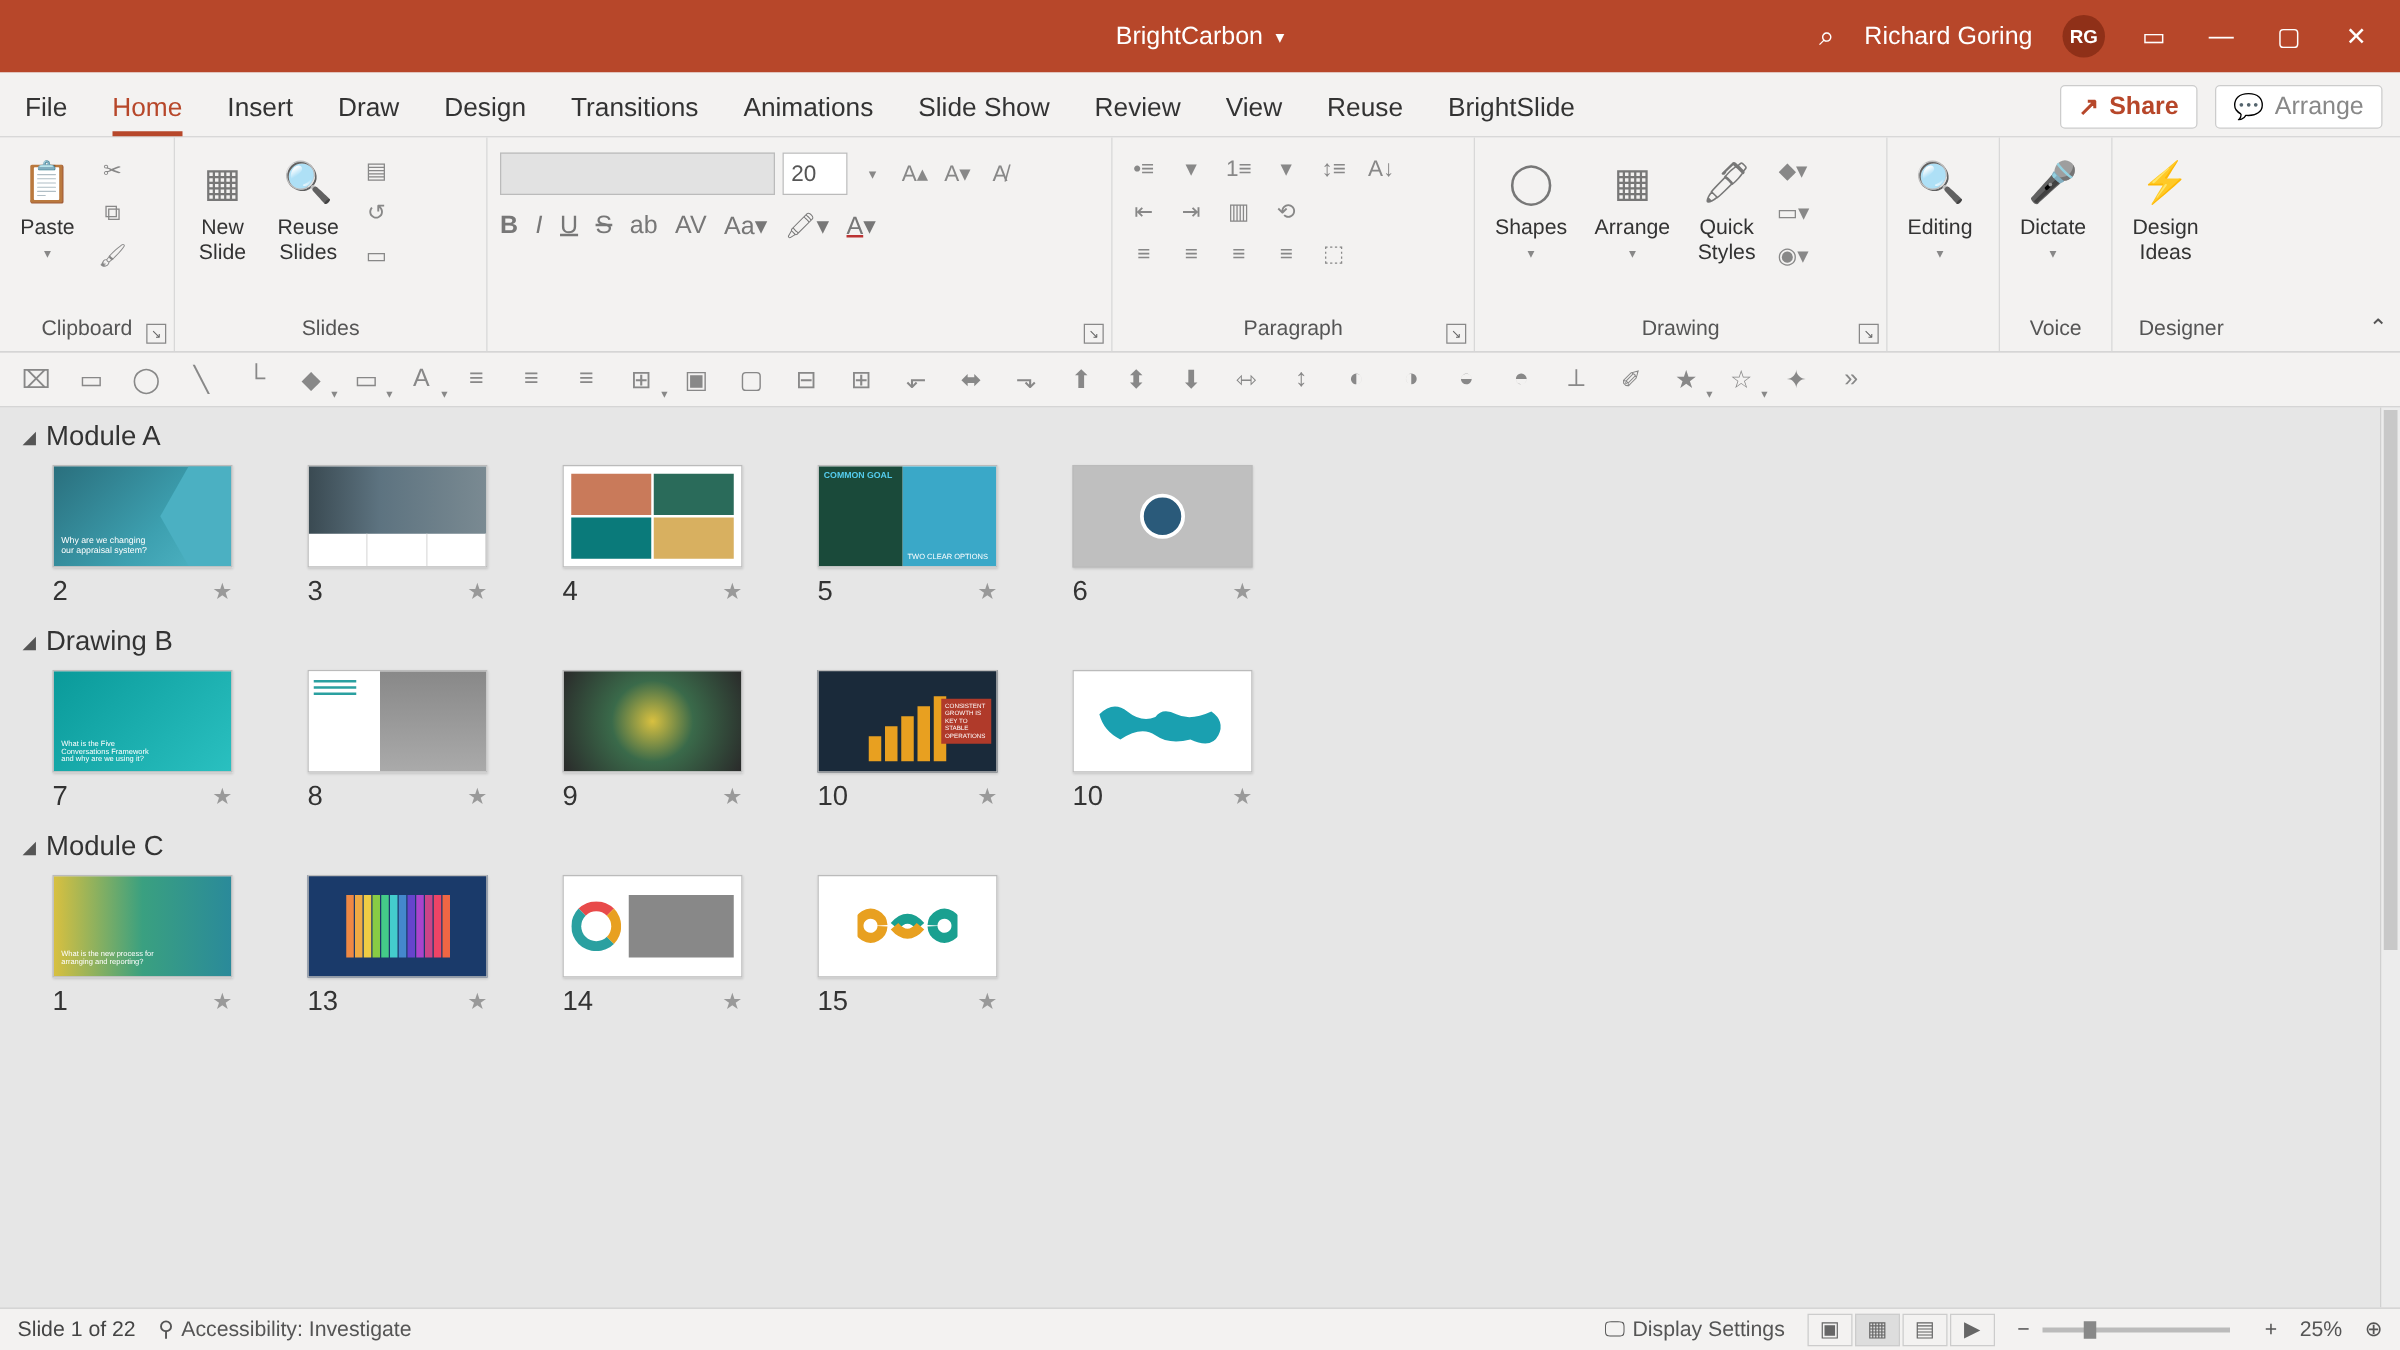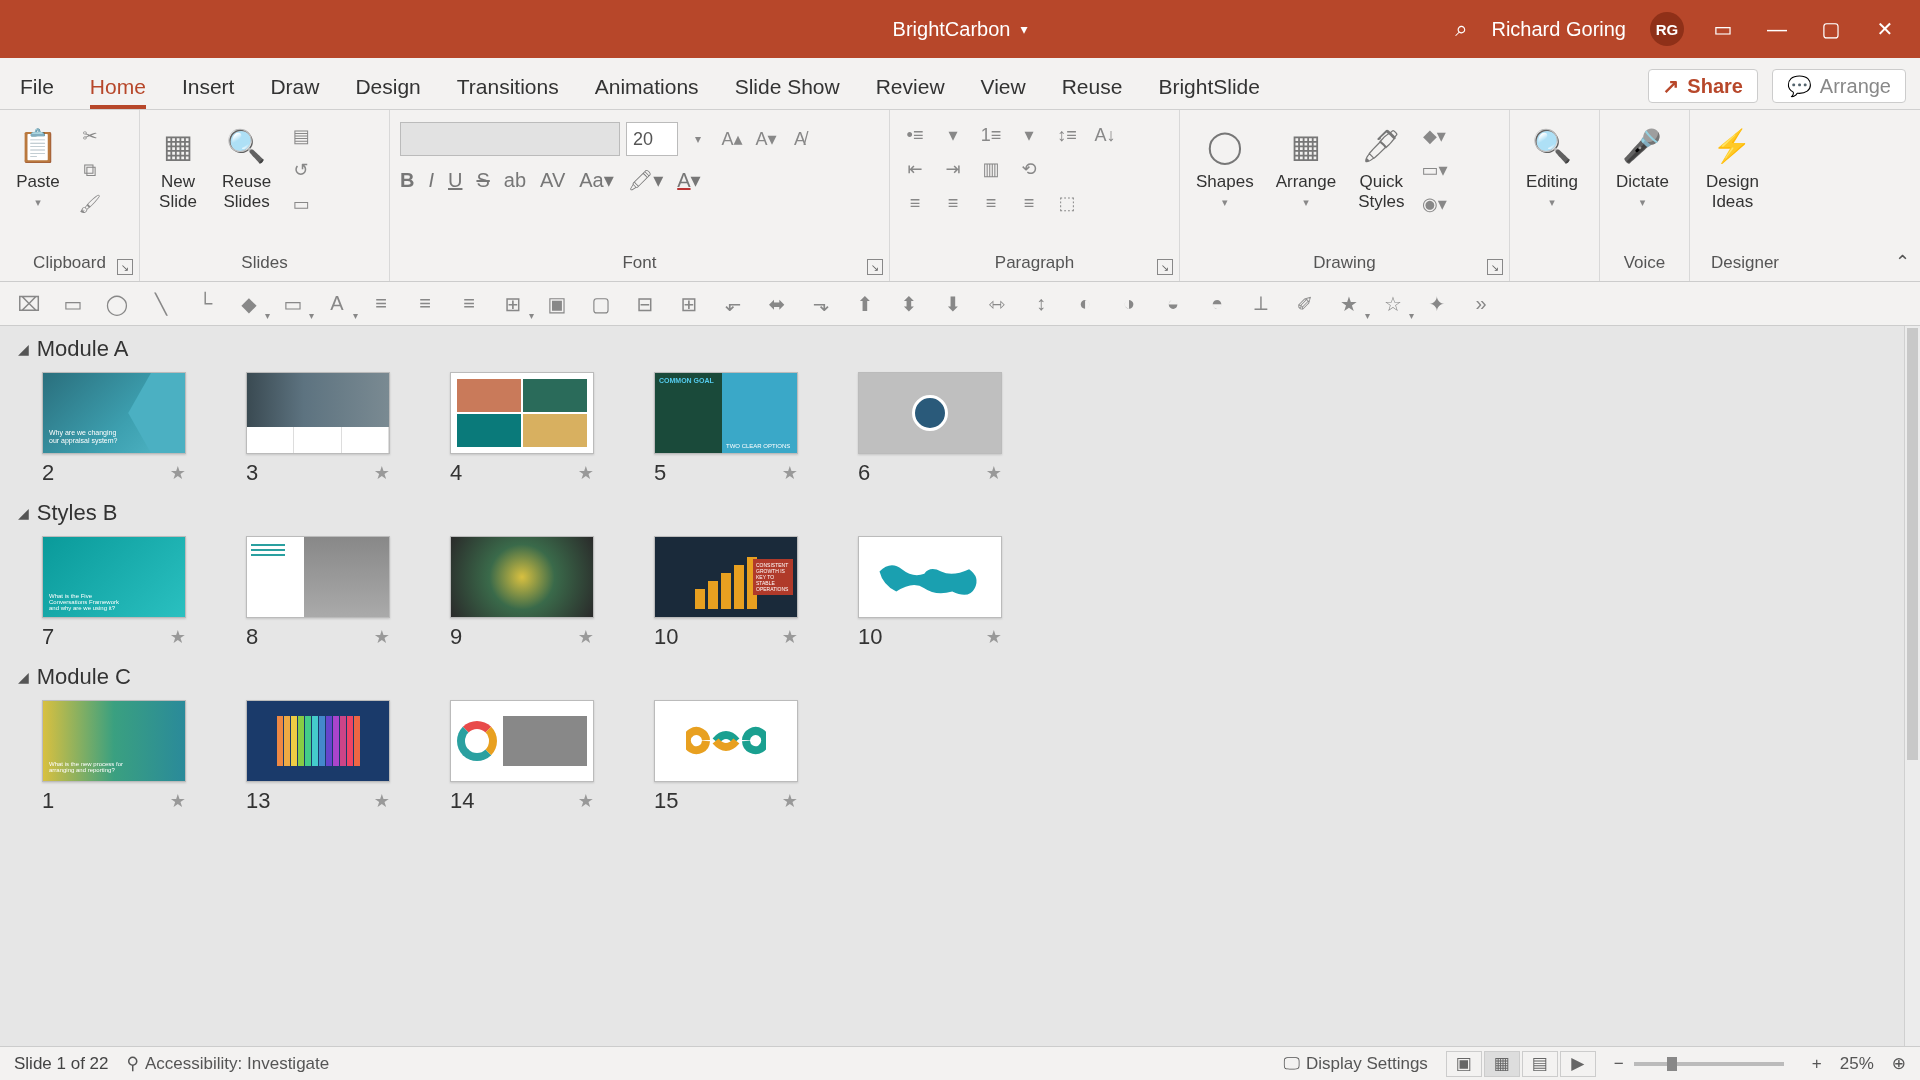--- a/index.html
+++ b/index.html
@@ -207,21 +207,20 @@
         <span style="font-style:italic">I</span>
         <span style="text-decoration:underline">U</span>
         <span style="text-decoration:line-through">S</span>
         <span>ab</span>
         <span>AV</span>
         <span>Aa▾</span>
         <span>🖍▾</span>
         <span><u style="text-decoration-color:#b33">A</u>▾</span>
       </div>
     </div>
-    <div class="label">Font</div>
     <div class="dialog-launcher">↘</div>
   </div>
 
   <div class="ribbon-group" style="width:290px">
     <div class="ribbon-body" style="flex-direction:column;gap:8px">
       <div class="para-row">
         <span class="pi">•≡</span>
           <span class="pi">▾</span>
         <span class="pi">1≡</span>
           <span class="pi">▾</span>
@@ -406,21 +405,21 @@
           <div class="slide-footer">
             <span class="slide-num">6</span>
             <span class="star">★</span>
           </div>
         </div>
       </div>
     </div>
     <div class="section">
       <div class="section-header">
         <span class="tri">◢</span>
-        <span>Styles B</span>
+        <span>Drawing B</span>
       </div>
       <div class="slides-row">
         <div class="slide-item">
           <div class="slide-thumb th-teal2">
             <div class="txt">What is the Five Conversations Framework and why are we using it?</div>
           </div>
           <div class="slide-footer">
             <span class="slide-num">7</span>
             <span class="star">★</span>
           </div>

